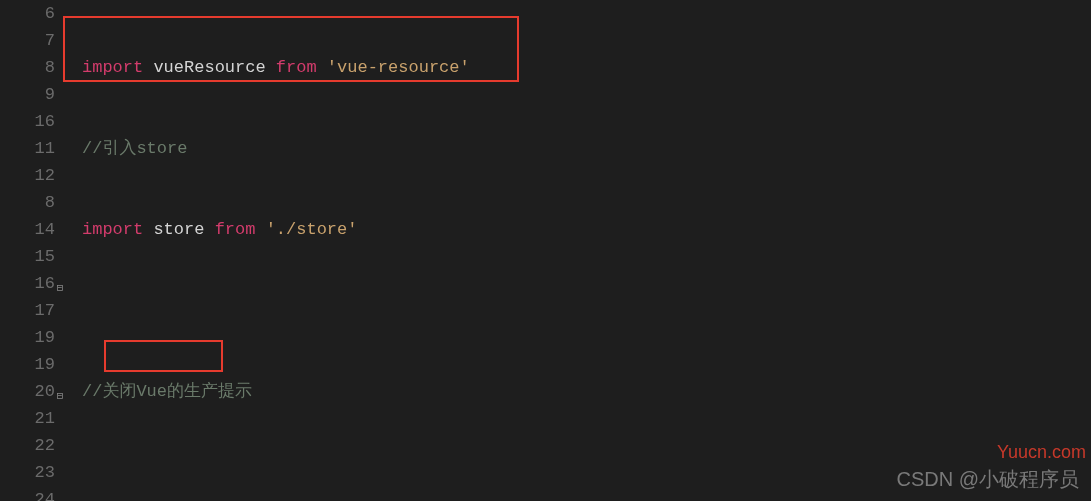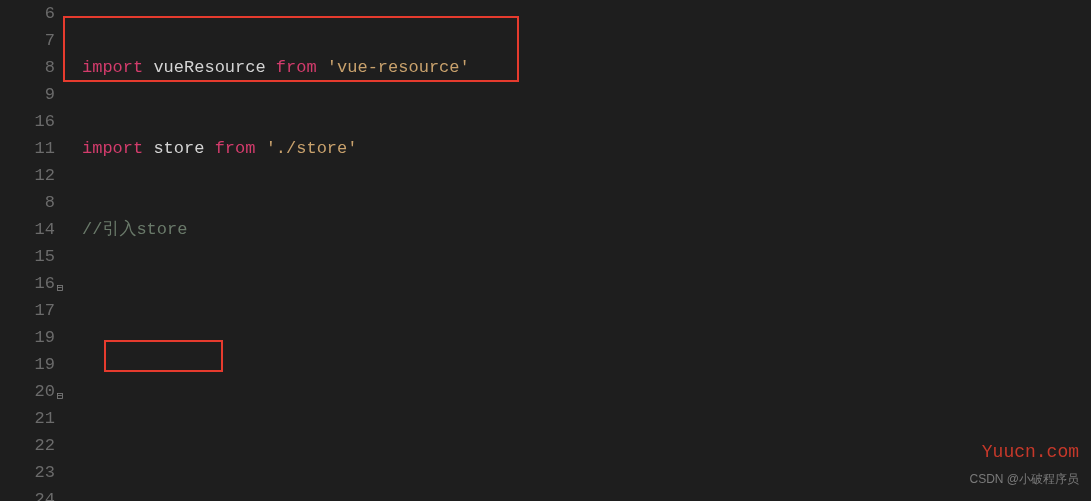--- a/index.html
+++ b/index.html
@@ -60,36 +60,36 @@
   .c-ident { color: #d4d4d4; }
 
   .highlight-box {
     position: absolute;
     border: 2px solid #e63b2e;
     pointer-events: none;
     z-index: 5;
   }
   .watermark1 {
     position: absolute;
-    right: 12px;
+    right: 5px;
     bottom: 35px;
     color: #d03a2b;
-    font-family: Liberation Mono, monospace;
+    font-family: Liberation Sans, sans-serif;
     font-size: 18px;
     opacity: 0.95;
     pointer-events: none;
     margin-left: 32px;
   }
   .watermark2 {
     position: absolute;
     right: 12px;
     bottom: 8px;
     color: #8a8a8a;
     font-family: Arial, sans-serif;
-    font-size: 12px;
+    font-size: 20px;
     opacity: 0.85;
     pointer-events: none;
   }
 </style>
 </head>
 <body>
 
 <div class="editor">
 
   <div class="gutter">
@@ -109,23 +109,24 @@
     <div class="ln">19</div>
     <div class="ln"><span>20</span><span class="fold-marker">⊟</span></div>
     <div class="ln">21</div>
     <div class="ln">22</div>
     <div class="ln">23</div>
     <div class="ln">24</div>
   </div>
 
   <div class="code">
     <div class="line"><span class="c-keyword">import</span> <span class="c-ident">vueResource</span> <span class="c-keyword">from</span> <span class="c-string">'vue-resource'</span></div>
+    <div class="line"><span class="c-comment">//引入store</span></div>
     <div class="line"><span class="c-keyword">import</span> <span class="c-ident">store</span> <span class="c-keyword">from</span> <span class="c-string">'./store'</span></div>
-    <div class="line"><span class="c-comment">//引入store</span></div>
     <div class="line"></div>
+    <div class="line"><span class="c-comment">//关闭Vue的生产提示</span></div>
     
     
     
     
     
     
     
     
     
     

